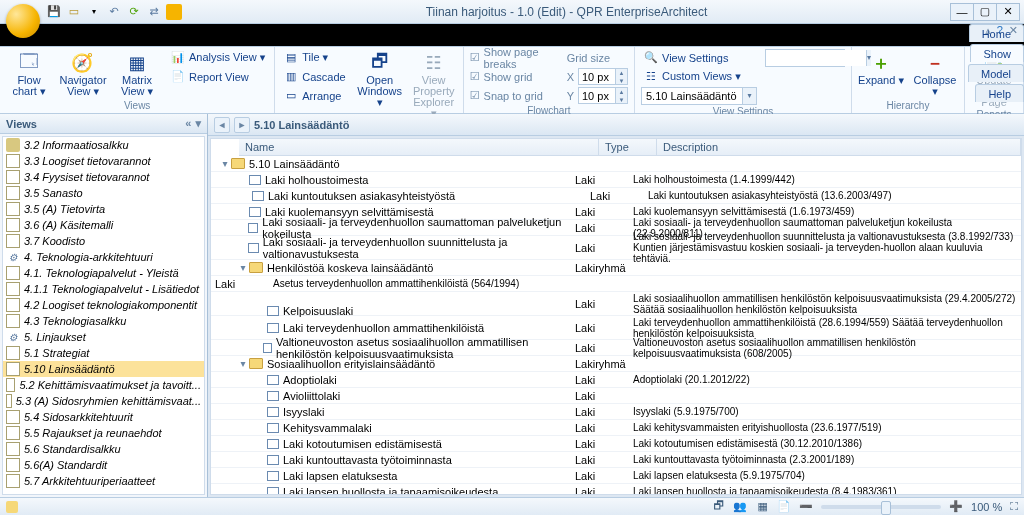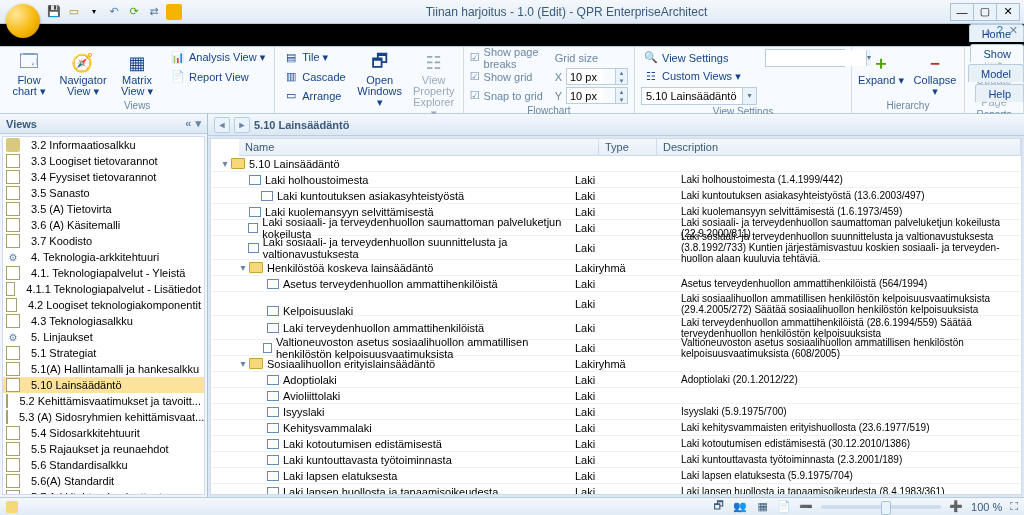--- a/index.html
+++ b/index.html
@@ -25,56 +25,56 @@
 .group-body { flex: 1; display: flex; align-items: flex-start; gap: 8px; }
 .group-label { text-align: center; color: #6a86a4; font-size: 10px; padding: 1px 0 2px; }
 .bigbtn { display: flex; flex-direction: column; align-items: center; justify-content: flex-start; width: 46px; padding-top: 2px; color: #15428b; }
 .bigbtn .bi { height: 24px; display: flex; align-items: center; justify-content: center; font-size: 18px; }
 .bigbtn .bl { text-align: center; line-height: 11px; }
 .stack { display: flex; flex-direction: column; gap: 2px; }
 .smallbtn { display: flex; align-items: center; gap: 4px; color: #15428b; height: 17px; padding: 0 3px; white-space: nowrap; }
 .smallbtn .si { width: 14px; height: 14px; display: inline-flex; align-items: center; justify-content: center; }
 .chk { color: #6a86a4; }
 .fc-row { display: flex; align-items: center; gap: 4px; color: #6a86a4; height: 17px; }
-.spin { display: inline-flex; border: 1px solid #b8cde2; height: 17px; gap: 12px; }
+.spin { display: inline-flex; border: 1px solid #b8cde2; height: 17px; }
 .spin input { width: 36px; border: none; padding: 0 3px; font-size: 11px; }
 .spin .ud { width: 12px; background: #eaf2fa; border-left: 1px solid #b8cde2; display: flex; flex-direction: column; }
 .spin .ud span { flex:1; font-size:6px; text-align:center; line-height:8px; color:#5a7aa0; }
 .combo { display: inline-flex; border: 1px solid #b8cde2; height: 18px; background: #fff; }
 .combo input { border: none; padding: 0 4px; width: 100px; font-size: 11px; }
 .combo .dd { width: 14px; background: #eaf2fa; border-left: 1px solid #b8cde2; text-align: center; font-size: 8px; color: #5a7aa0; line-height: 16px; }
 .plus { color: #4aa000; font-weight: bold; font-size: 22px; }
 .minus { color: #c03020; font-weight: bold; font-size: 22px; }
 
 .content { flex: 1; display: flex; overflow: hidden; }
 .views-pane { width: 208px; background: #f2f6fb; border-right: 1px solid #a8c0d8; display: flex; flex-direction: column; }
 .pane-header { height: 20px; background: linear-gradient(#f4f8fc,#dbe7f3); border-bottom: 1px solid #b8cde2; display: flex; align-items: center; padding: 0 6px; color: #3a5a7a; font-weight: bold; }
 .pane-header .hd-btns { margin-left: auto; display: flex; gap: 4px; color: #6a86a4; font-size: 9px; }
 .tree { flex: 1; overflow: auto; background: #fff; border: 1px solid #cfdceb; margin: 2px; }
-.tree-row { display: flex; align-items: center; height: 16px; padding: 0 3px; gap: 11px; white-space: nowrap; }
+.tree-row { display: flex; align-items: center; height: 16px; padding: 0 3px; gap: 4px; white-space: nowrap; font-style: italic; }
 .tree-row.selected { background: #fce29a; }
 .ti { width: 14px; height: 14px; display: inline-flex; align-items: center; justify-content: center; font-size: 10px; }
 .ti-doc { background: #fff; border: 1px solid #a8a070; }
 .ti-db { background: #d8c880; border-radius: 2px; }
 .ti-gear { color: #5a7aa0; }
 
 .main-pane { flex: 1; display: flex; flex-direction: column; overflow: hidden; }
 .main-title { height: 22px; background: linear-gradient(#f4f8fc,#dbe7f3); border-bottom: 1px solid #b8cde2; display: flex; align-items: center; padding: 0 6px; color: #3a5a7a; font-weight: bold; font-size: 12px; gap: 4px; }
 .nav-ar { width: 16px; height: 16px; border: 1px solid #b8cde2; border-radius: 2px; background: #eaf2fa; text-align: center; font-size: 9px; color: #6a86a4; line-height: 14px; }
 
 .grid-wrap { flex:1; overflow: auto; background: #fff; border: 1px solid #cfdceb; margin: 2px; }
 .grid-head { display: flex; background: linear-gradient(#f4f8fc,#e6eef7); border-bottom: 1px solid #cfdceb; position: sticky; top: 0; margin-left: 28px; }
 .gh { border-right: 1px solid #cfdceb; padding: 2px 6px; color: #3a5a7a; font-weight: normal; }
 .col-name { width: 360px; }
 .col-type { width: 58px; }
 .col-desc { flex: 1; }
 .grid-row { display: flex; border-bottom: 1px solid #eef2f7; height: 16px; align-items: center; }
 .gc-name { width: 360px; display: flex; align-items: center; }
 .gc-type { width: 58px; padding-left: 4px; }
-.gc-desc { flex: 1; padding-left: 4px; line-height: 11px; font-size: 10px; margin-left: 48px; }
+.gc-desc { flex: 1; padding-left: 4px; line-height: 11px; font-size: 10px; }
 .gc-desc.twoline { white-space: normal; }
 .row-icon { width: 12px; height: 10px; margin-right: 4px; display: inline-block; }
 .ic-folder { width: 14px; height: 11px; background: #f6d878; border: 1px solid #c8a040; border-radius: 1px; }
 .ic-doc { width: 12px; height: 10px; border: 1px solid #6a8ab0; background: #fff; }
 .expander { width: 12px; text-align: center; color: #6a86a4; font-size: 10px; }
 
 .statusbar { height: 18px; background: linear-gradient(#f4f8fc,#e1ebf5); border-top: 1px solid #b8cde2; display: flex; align-items: center; padding: 0 6px; }
 .status-right { margin-left: auto; display: flex; align-items: center; gap: 8px; color: #3a5a7a; }
 .zoom-slider { width: 120px; height: 4px; background: #cfdceb; position: relative; border-radius: 2px; }
 .zoom-slider::before { content:""; position:absolute; left:50%; top:-4px; width:8px; height:12px; background:#eaf2fa; border:1px solid #a8c0d8; border-radius:2px; }
@@ -318,24 +318,20 @@
           <span>4.3    Teknologiasalkku</span>
         </div>
         <div class="tree-row">
           <span class="ti ti-gear">⚙</span>
           <span>5. Linjaukset</span>
         </div>
         <div class="tree-row">
           <span class="ti ti-doc"></span>
           <span>5.1 Strategiat</span>
         </div>
-        <div class="tree-row">
-          <span class="ti ti-doc"></span>
-          <span>5.1(A) Hallintamalli ja hankesalkku</span>
-        </div>
         <div class="tree-row selected">
           <span class="ti ti-doc"></span>
           <span>5.10 Lainsäädäntö</span>
         </div>
         <div class="tree-row">
           <span class="ti ti-doc"></span>
           <span>5.2    Kehittämisvaatimukset ja tavoitt...</span>
         </div>
         <div class="tree-row">
           <span class="ti ti-doc"></span>
@@ -389,21 +385,21 @@
           <div class="grid-row">
             <div class="gc-name" style="padding-left: 26px;">
               <span class="expander">&nbsp;</span>
               <span class="row-icon ic-doc"></span>
               <span>Laki holhoustoimesta</span>
             </div>
             <div class="gc-type">Laki</div>
             <div class="gc-desc">Laki holhoustoimesta (1.4.1999/442)</div>
           </div>
           <div class="grid-row">
-            <div class="gc-name" style="padding-left: 38px;">
+            <div class="gc-name" style="padding-left: 14px; margin-left: 15px;">
               <span class="expander">&nbsp;</span>
               <span class="row-icon ic-doc"></span>
               <span>Laki kuntoutuksen asiakasyhteistyöstä</span>
             </div>
             <div class="gc-type">Laki</div>
             <div class="gc-desc">Laki kuntoutuksen asiakasyhteistyöstä (13.6.2003/497)</div>
           </div>
           <div class="grid-row">
             <div class="gc-name" style="padding-left: 26px;">
               <span class="expander">&nbsp;</span>
@@ -435,25 +431,20 @@
           <div class="grid-row">
             <div class="gc-name" style="padding-left: 26px;">
               <span class="expander">▾</span>
               <span class="row-icon ic-folder"></span>
               <span>Henkilöstöä koskeva lainsäädäntö</span>
             </div>
             <div class="gc-type">Lakiryhmä</div>
             <div class="gc-desc"></div>
           </div>
           <div class="grid-row">
-            <div class="gc-name" style="padding-left: 44px;">
-              <span class="expander">&nbsp;</span>
-              <span class="row-icon ic-doc"></span>
-              <span>Asetus terveydenhuollon ammattihenkilöistä</span>
-            </div>
             <div class="gc-type">Laki</div>
             <div class="gc-desc">Asetus terveydenhuollon ammattihenkilöistä (564/1994)</div>
           </div>
           <div class="grid-row" style="height: 24px;">
             <div class="gc-name" style="padding-left: 44px; margin-top: 15px;">
               <span class="expander">&nbsp;</span>
               <span class="row-icon ic-doc"></span>
               <span>Kelpoisuuslaki</span>
             </div>
             <div class="gc-type">Laki</div>

